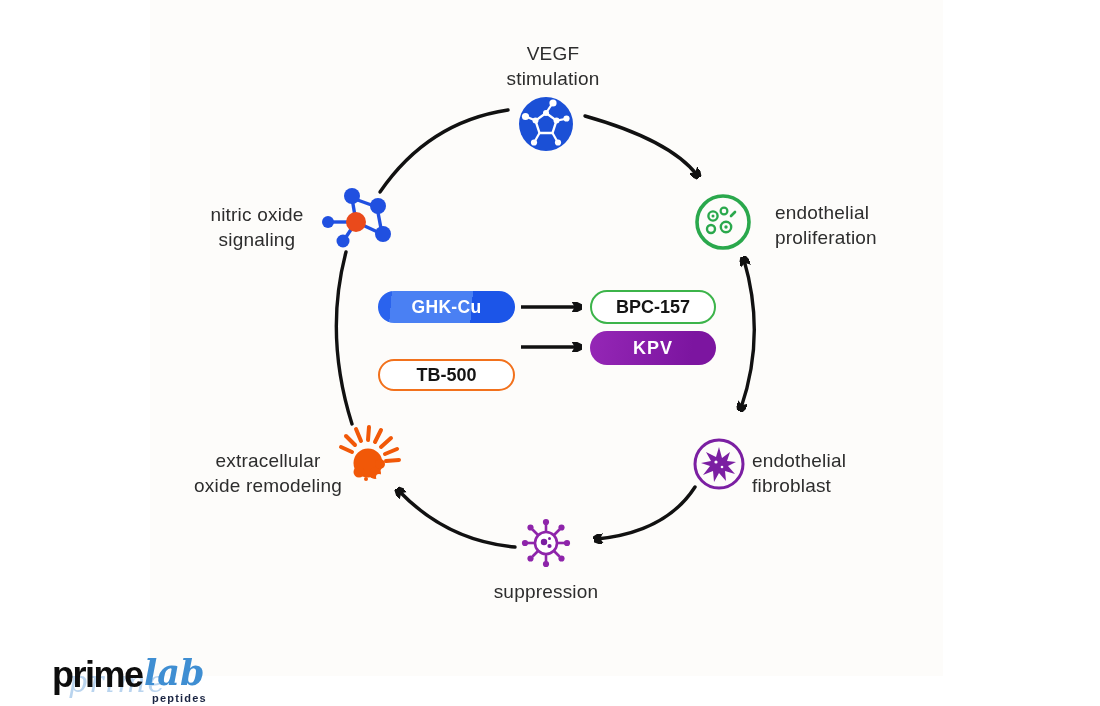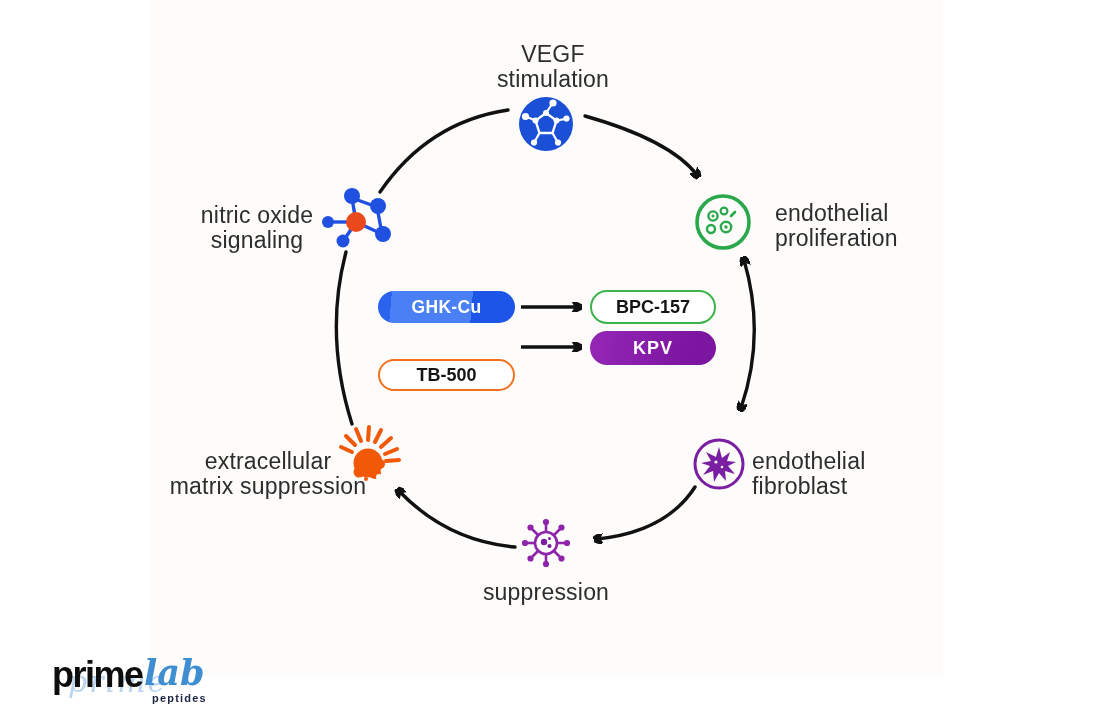--- a/index.html
+++ b/index.html
@@ -1,19 +1,19 @@
 <!DOCTYPE html>
 <html><head>
 <meta charset="utf-8">
 <style>
   html,body{margin:0;padding:0;background:#ffffff;}
   #stage{position:relative;width:1100px;height:706px;background:#ffffff;overflow:hidden;
          font-family:"Liberation Sans", sans-serif;}
   #panel{position:absolute;left:150px;top:0;width:793px;height:676px;background:#fdfcfa;}
-  .node-label{position:absolute;color:#2d2d2d;font-size:23px;line-height:24.5px;font-weight:500;
+  .node-label{position:absolute;color:#2d2d2d;font-size:19px;line-height:24.5px;font-weight:500;
               letter-spacing:.2px;}
   .node-label.center{text-align:center;}
   .node-label.left{text-align:left;}
   svg.icon{position:absolute;display:block;}
   #arrows{position:absolute;left:0;top:0;width:1100px;height:706px;pointer-events:none;}
   .pill{position:absolute;display:flex;align-items:center;justify-content:center;
         border-radius:18px;font-weight:bold;box-sizing:border-box;}
   #pill-ghk{left:378px;top:291px;width:137px;height:32px;font-size:17.5px;color:#ffffff;
             background:linear-gradient(95deg,#2a63ee 0%,#2a63ee 10%,#4a80f3 10%,#4a80f3 68%,#1c55e8 68%);
             letter-spacing:.3px;}
@@ -166,21 +166,21 @@
   <div class="node-label left" style="left:775px;top:201px;width:160px">
     <div>endothelial</div>
     <div>proliferation</div>
   </div>
   <div class="node-label left" style="left:752px;top:449px;width:160px">
     <div>endothelial</div>
     <div>fibroblast</div>
   </div>
   <div class="node-label center" style="left:153px;top:449px;width:230px">
     <div>extracellular</div>
-    <div>matrix suppression</div>
+    <div>oxide remodeling</div>
   </div>
   <div class="node-label center" style="left:446px;top:580px;width:200px">
     <div>suppression</div>
   </div>
 
   <div class="pill" id="pill-ghk">GHK-Cu</div>
   <div class="pill" id="pill-bpc">BPC-157</div>
   <div class="pill" id="pill-tb">TB-500</div>
   <div class="pill" id="pill-kpv">KPV</div>
 

